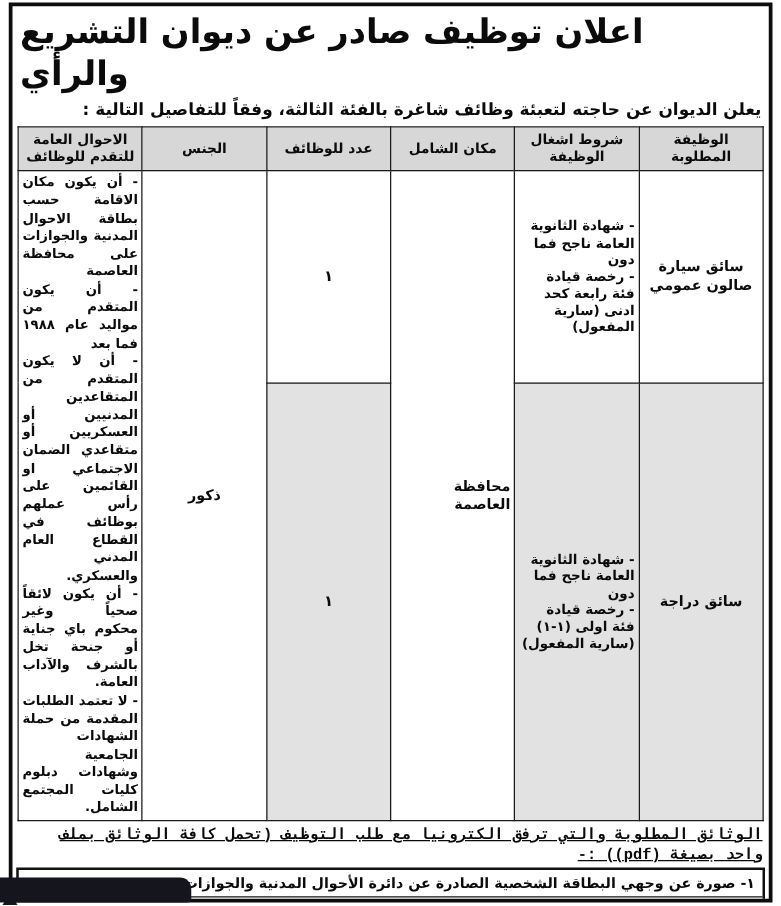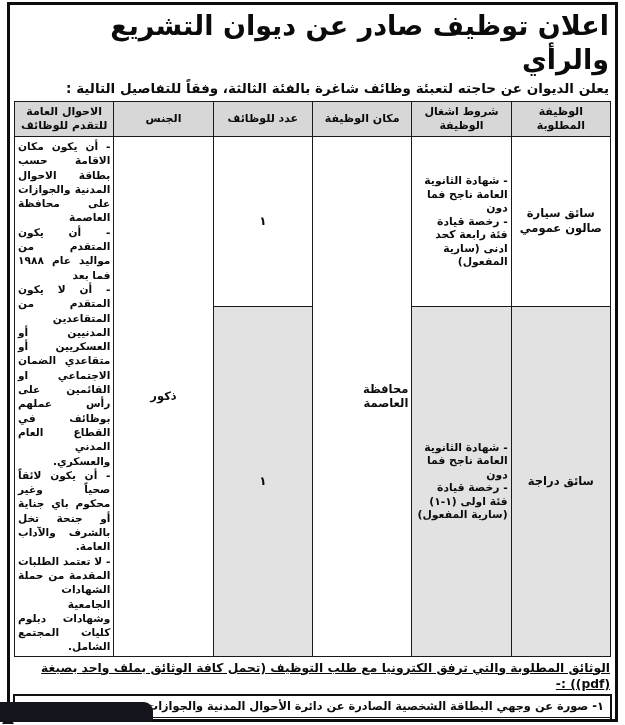--- a/index.html
+++ b/index.html
@@ -6,21 +6,21 @@
   body{
     width:625px;height:725px;position:relative;background:#ffffff;
     font-family:"DejaVu Sans",sans-serif;color:#0b0b0b;overflow:hidden;
     -webkit-font-smoothing:antialiased;
   }
   .frame{
     position:absolute;left:7px;top:2px;width:605px;height:714px;
     border:3px solid #0d0d0d;background:#fff;overflow:hidden;
   }
   .title{
-    text-align:right;font-size:27px;font-weight:900;letter-spacing:-0.5px;
+    text-align:left;font-size:27px;font-weight:900;letter-spacing:-0.5px;
     padding:4px 6px 0 6px;line-height:34px;
   }
   .subtitle{
     font-size:13.5px;font-weight:800;padding:2px 6px 3px 6px;line-height:18px;
   }
   table.jobs{
     border-collapse:collapse;margin:1px 4px 0 4px;width:597px;table-layout:fixed;
     font-weight:700;
   }
   table.jobs th,table.jobs td{
@@ -37,21 +37,21 @@
   td.c-general{
     width:147px;font-size:10.6px;line-height:14.3px;text-align:justify;
     vertical-align:top;padding:3px 5px;
   }
   tr.r1{height:92px;}
   tr.r2{height:205px;}
   tr.r2 td.shaded{background:#e2e2e2;}
   .ws{white-space:pre-line;margin-top:28px;}
   .docs-heading{
     font-size:12.3px;font-weight:800;text-decoration:underline;
-    padding:3px 5px 1px 5px;line-height:16px;text-align:right;
+    padding:3px 5px 1px 5px;line-height:16px;text-align:right;font-family:Liberation Mono, monospace;
   }
   .docs-box{
     margin:1px 3px 0 3px;border:2px solid #111;
   }
   .sect{padding:3px 6px;font-size:11.4px;font-weight:700;line-height:15.2px;}
   .sep{border-bottom:1.4px solid #161616;}
   .align-right{text-align:right;}
   .overlay-rect{
     position:absolute;left:0;top:702px;width:153px;height:20px;
     background:#15151d;border-radius:0 9px 3px 0;z-index:5;
@@ -68,21 +68,21 @@
 <div class="frame">
 
   <div class="title">اعلان توظيف صادر عن ديوان التشريع والرأي</div>
   <div class="subtitle">يعلن الديوان عن حاجته لتعبئة وظائف شاغرة بالفئة الثالثة، وفقاً للتفاصيل التالية :</div>
 
   <table class="jobs">
     <thead>
       <tr>
         <th>الوظيفة المطلوبة</th>
         <th>شروط اشغال الوظيفة</th>
-        <th>مكان الوظيفة</th>
+        <th>مكان الشامل</th>
         <th>عدد للوظائف</th>
         <th>الجنس</th>
         <th>الاحوال العامة للتقدم للوظائف</th>
       </tr>
     </thead>
     <tbody>
       <tr class="r1">
         <td class="c-job">سائق سيارة صالون عمومي</td>
         <td class="c-cond ws">- شهادة الثانوية العامة ناجح فما دون
 - رخصة قيادة فئة رابعة كحد ادنى (سارية المفعول)</td>

